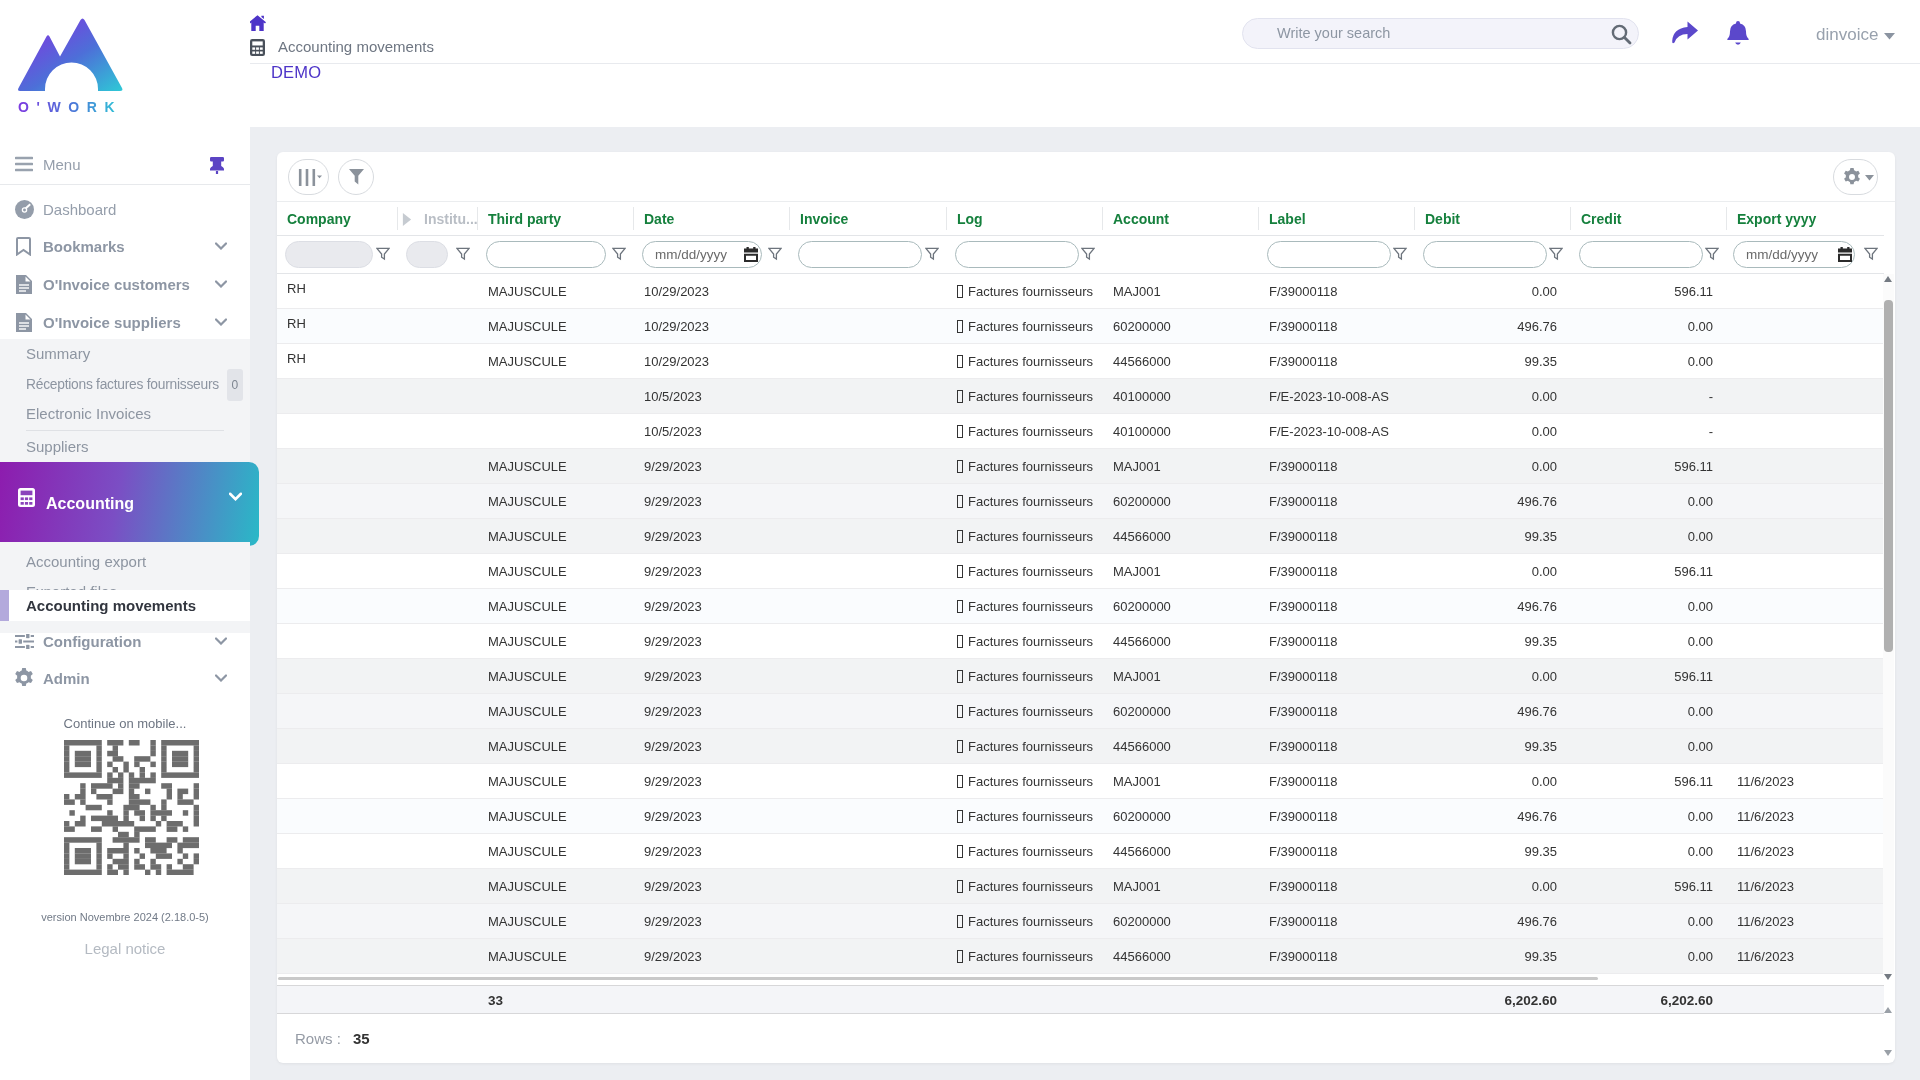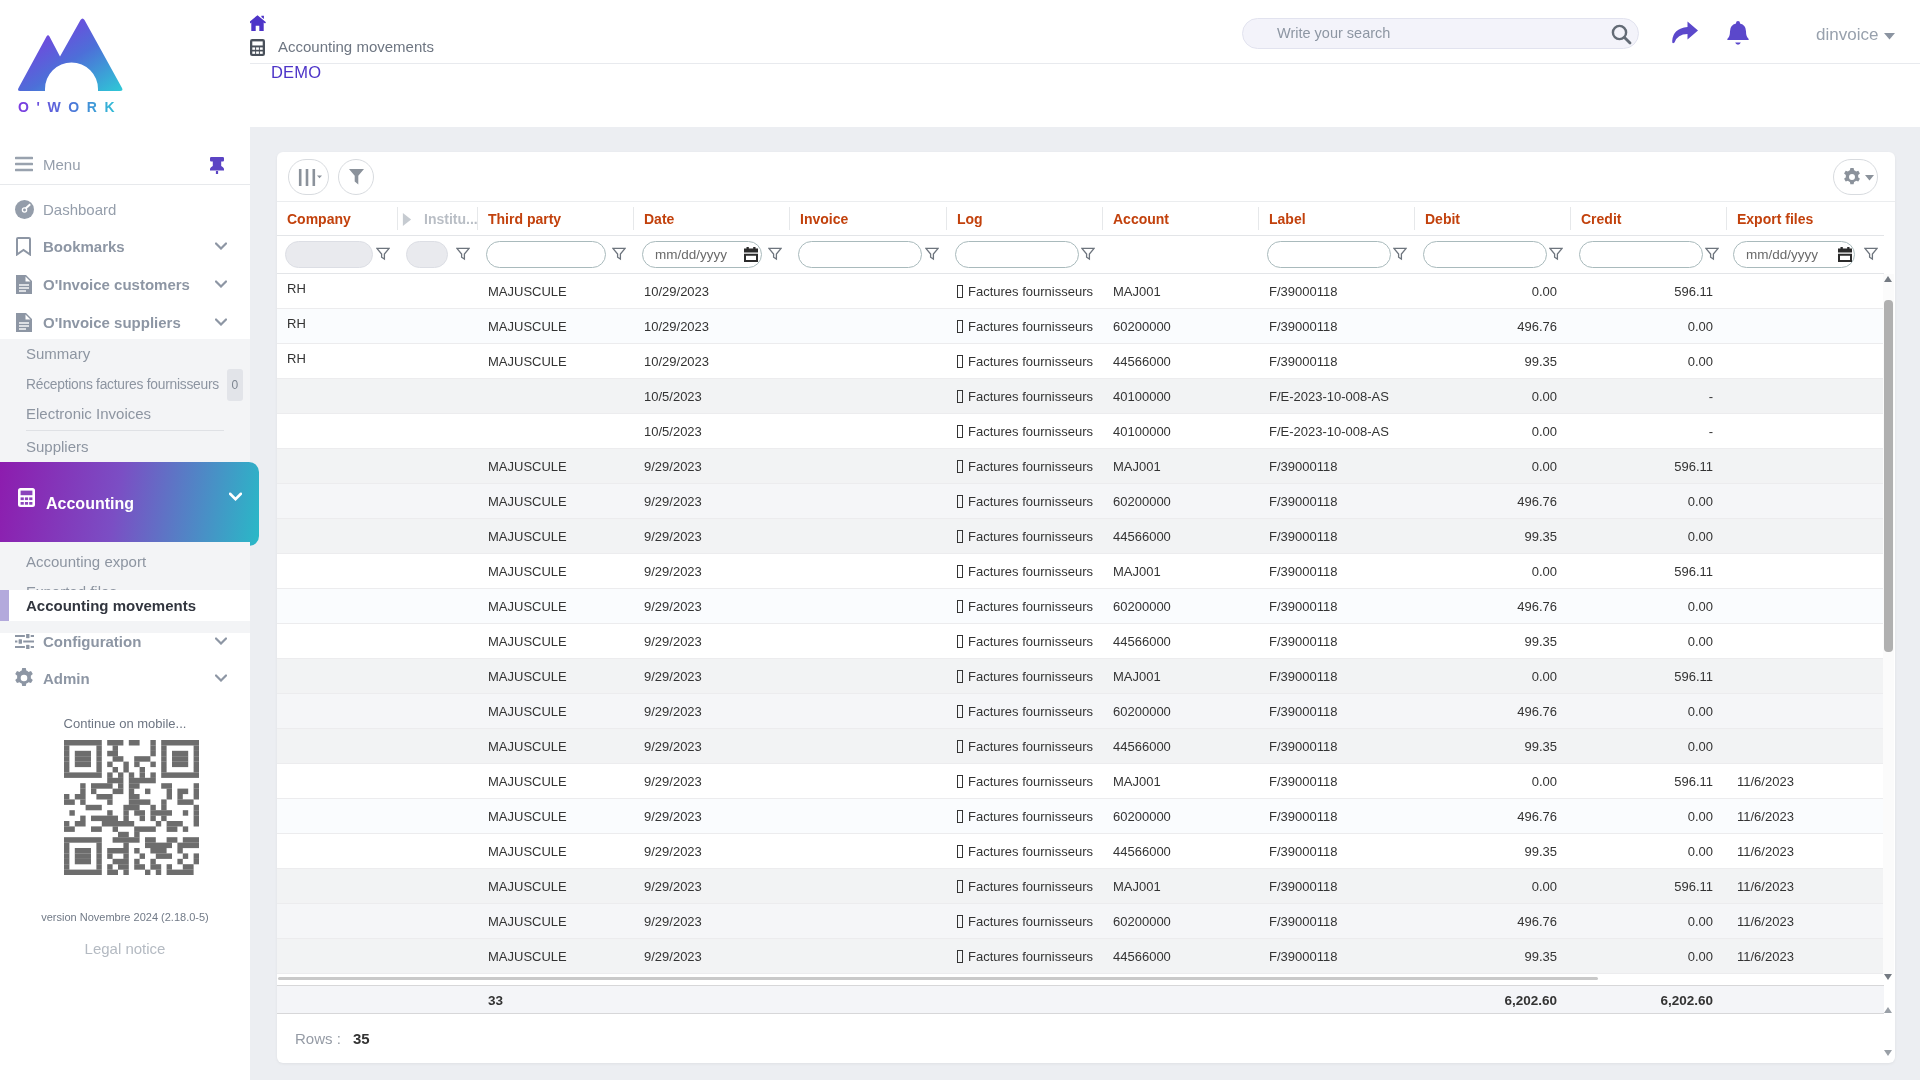--- a/index.html
+++ b/index.html
@@ -33,21 +33,21 @@
 #mobiletxt { left:0; top:716px; width:250px; text-align:center; font-size:13px; color:#6d7582; }
 #version { left:0; top:911px; width:250px; text-align:center; font-size:11px; color:#717a87; }
 #legal { left:0; top:940px; width:250px; text-align:center; font-size:15px; color:#b4bac2; }
 
 
 #card { left:277px; top:152px; width:1618px; height:911px; background:#fff; border-radius:6px; box-shadow:0 1px 3px rgba(0,0,0,.06); }
 .toolbtn { position:absolute; top:7px; height:36px; border:1px solid #d8dbdf; border-radius:18px; background:#fff; }
 #grid { position:absolute; left:0; top:50px; width:1618px; }
 table { border-collapse:collapse; table-layout:fixed; width:1607px; font-size:13px; color:#333; }
 td,th { overflow:hidden; white-space:nowrap; }
-.hrow th { font-weight:bold; color:#c2410c; font-size:14px; text-align:left; padding:9px 10px 8px 10px; border-bottom:1px solid #e3e5e8; position:relative; }
+.hrow th { font-weight:bold; color:#15803d; font-size:14px; text-align:left; padding:9px 10px 8px 10px; border-bottom:1px solid #e3e5e8; position:relative; }
 .hrow th .vsep { position:absolute; right:0; top:5px; bottom:5px; width:1px; background:#e6e8ea; }
 .frow td { height:38px; border-bottom:1px solid #e3e5e8; position:relative; }
 .drow td { height:35px; padding:0 10px; border-bottom:1px solid #ececee; }
 .num { text-align:right; padding-right:14px !important; }
 .tofu { display:inline-block; width:6px; height:13px; border:1.3px solid #333; margin-right:5px; vertical-align:-2px; }
 .pill { position:absolute; top:5px; height:27px; border-radius:14px; }
 .pill.dis { background:#e9eaee; border:1px solid #dcdee4; }
 .pill.txt { background:#fff; border:1px solid #a9babc; }
 .fun { position:absolute; top:11px; }
 #sumrow { position:absolute; left:0; top:833px; width:1607px; height:29px; background:#f4f5f8; border-top:1px solid #d7d7d9; border-bottom:1px solid #d7d7d9; font-size:13.5px; font-weight:bold; color:#333; }
@@ -458,21 +458,21 @@
                 <path fill="#c6cbd1" d="M0.5 0 L7.5 5.5 L0.5 11 Z"></path>
               </svg><span style="margin-left:16px;">Institu...</span><span class="vsep"></span></th>
         <th>Third party<span class="vsep"></span></th>
         <th>Date<span class="vsep"></span></th>
         <th>Invoice<span class="vsep"></span></th>
         <th>Log<span class="vsep"></span></th>
         <th>Account<span class="vsep"></span></th>
         <th>Label<span class="vsep"></span></th>
         <th>Debit<span class="vsep"></span></th>
         <th>Credit<span class="vsep"></span></th>
-        <th>Export files</th>
+        <th>Export yyyy</th>
       </tr>
       <tr class="frow">
         <td>
               <span class="pill dis" style="left:8px;width:88px;"></span>
               <svg class="fun" style="right:8px" width="14" height="14" viewBox="0 0 15 15">
                 <path fill="none" stroke="#6d747d" stroke-width="1.4" d="M1 1.5 h13 L9 7.5 V13 L6 11 V7.5 Z"></path>
               </svg>
             </td>
         <td>
               <span class="pill dis" style="left:8px;width:42px;"></span>

